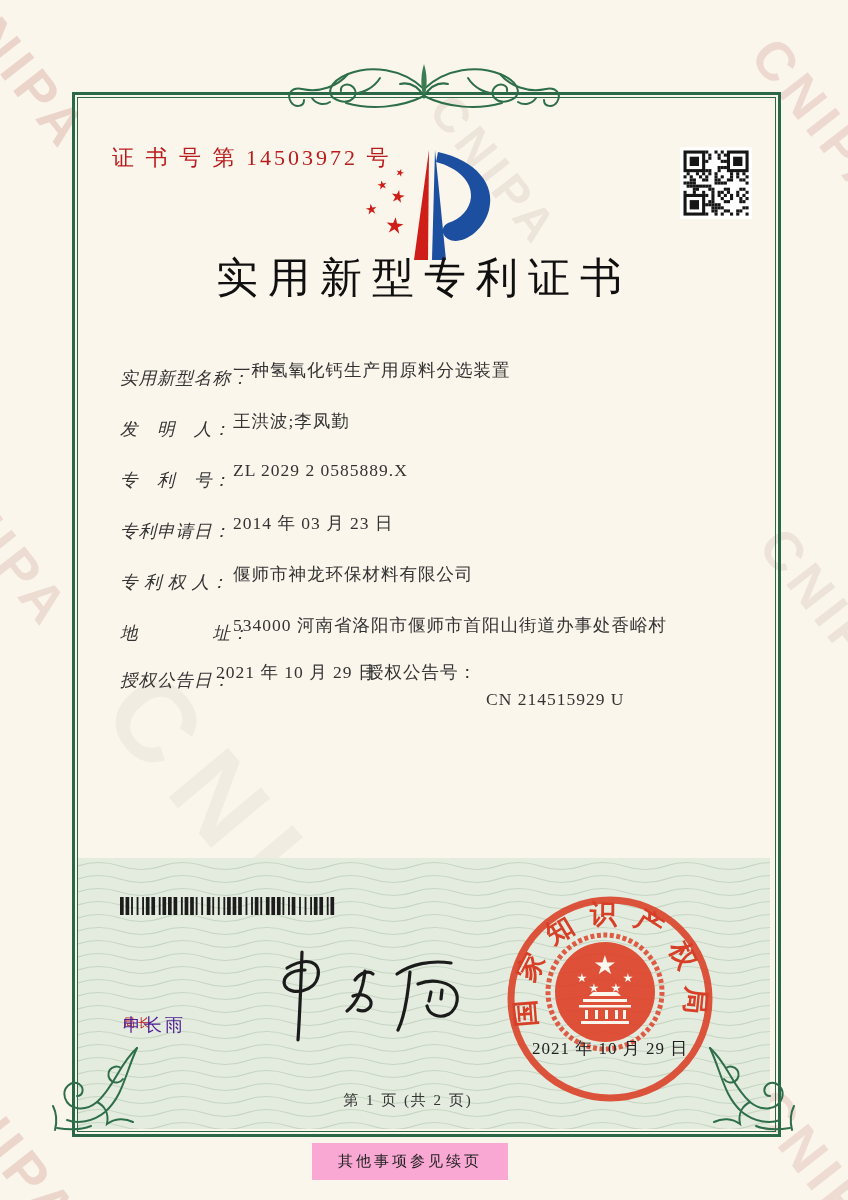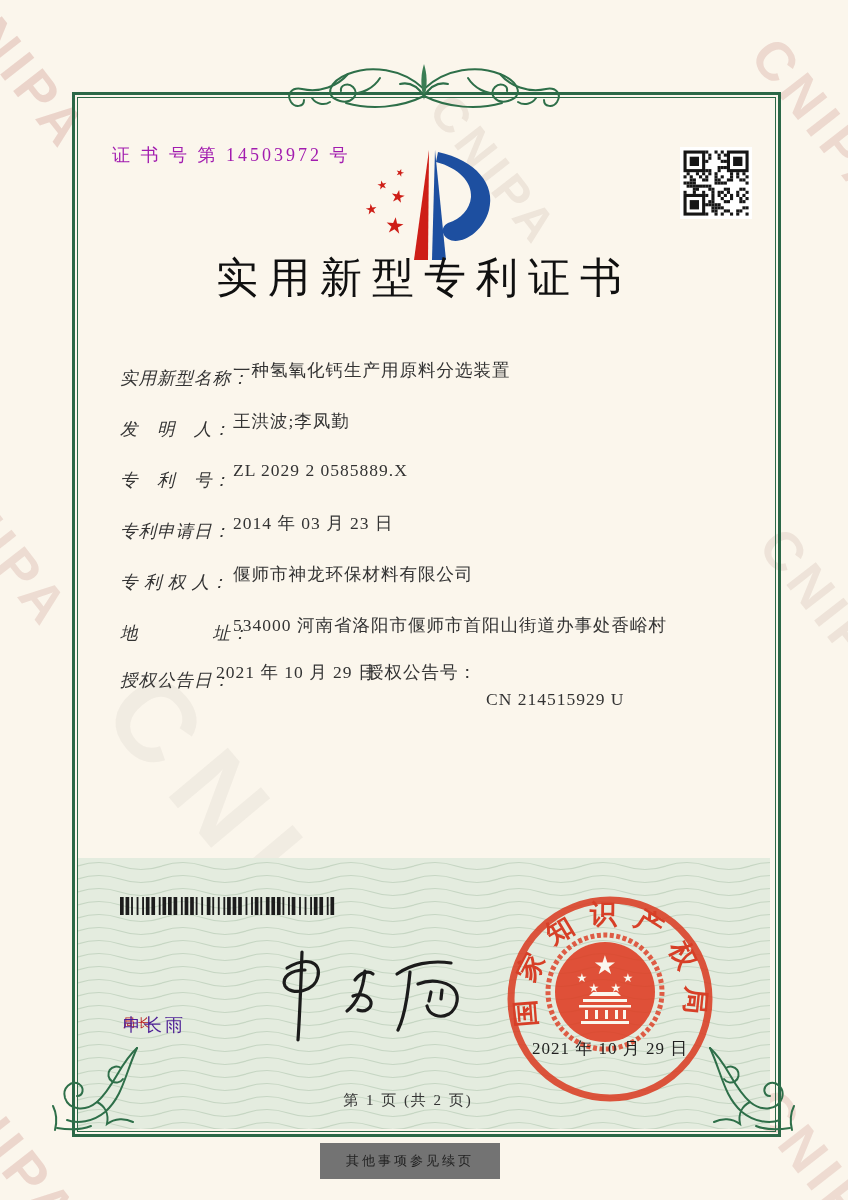--- a/index.html
+++ b/index.html
@@ -14,21 +14,21 @@
   .wm4{left:-36px;top:448px;font-size:54px;color:rgba(205,158,148,.30);transform:rotate(52deg);}
   .wm5{left:796px;top:516px;font-size:54px;color:rgba(198,172,158,.25);transform:rotate(52deg);}
   .wm6{left:178px;top:648px;font-size:112px;letter-spacing:20px;color:rgba(178,172,160,.13);transform:rotate(50deg);}
   .wm7{left:-30px;top:1048px;font-size:56px;color:rgba(205,150,140,.33);transform:rotate(52deg);}
   .wm8{left:788px;top:1076px;font-size:56px;color:rgba(205,150,140,.28);transform:rotate(52deg);}
   
   .frame{position:absolute;left:72px;top:92px;width:703px;height:1039px;border:3px solid #2b6847;}
   .frame-inner{position:absolute;inset:2px;border:1px solid #2b6847;}
   .wave-band{position:absolute;left:78px;top:858px;width:692px;height:271px;}
   
-  .cert-no{position:absolute;left:112px;top:143px;font-size:18px;letter-spacing:3px;color:#a21caf;}
+  .cert-no{position:absolute;left:112px;top:143px;font-size:22px;letter-spacing:3px;color:#b91c1c;}
   .logo{position:absolute;left:356px;top:140px;}
   .qr{position:absolute;left:680px;top:147px;width:72px;height:72px;background:#fff;}
   .title{position:absolute;left:0;right:0;top:250px;text-align:center;font-size:42px;font-weight:400;
          letter-spacing:10px;color:#101010;}
   
   .frow{position:absolute;font-size:17.5px;color:#333;letter-spacing:1px;}
   .frow .lab{position:absolute;left:120px;top:8px;white-space:pre;font-style:italic;}
   .frow .val{position:absolute;left:233px;top:0;white-space:pre;}
   .grant .val1{position:absolute;left:216px;top:0;white-space:pre;}
   .grant .lab2{position:absolute;left:366px;top:0;white-space:pre;}
@@ -39,22 +39,22 @@
   .body-text p{margin:0;text-indent:36px;}
   
   .barcode{position:absolute;left:120px;top:897px;}
   .signer-title{position:absolute;left:123px;top:979px;font-size:12px;letter-spacing:3px;color:#b91c1c;margin-top:36px;}
   .signer-name{position:absolute;left:123px;top:1013px;font-size:18px;letter-spacing:3px;color:#4c1d95;}
   .signature{position:absolute;left:255px;top:946px;}
   .seal{position:absolute;left:503px;top:892px;opacity:.95;}
   .page-indicator{position:absolute;left:0;right:0;top:1091px;text-align:center;font-size:15px;
                   letter-spacing:2px;color:#333;transform:translateX(-16px);}
   .note-box{position:absolute;left:50%;top:1143px;transform:translateX(-calc(50% + 0px)) ;
-            transform:translateX(-50%);margin-left:-14px;background:#737373;padding:9px 26px;
-            font-size:13px;letter-spacing:3px;color:#222;white-space:nowrap;}
+            transform:translateX(-50%);margin-left:-14px;background:#f9a8d4;padding:9px 26px;
+            font-size:15px;letter-spacing:3px;color:#222;white-space:nowrap;}
   .ornament-top{position:absolute;left:50%;top:56px;transform:translateX(-50%);}
   .flourish{position:absolute;top:1042px;}
   .flourish.left{left:47px;}
   .flourish.right{left:702px;transform:scaleX(-1);}
 </style>
 </head>
 <body>
 
 <div class="page">
 

